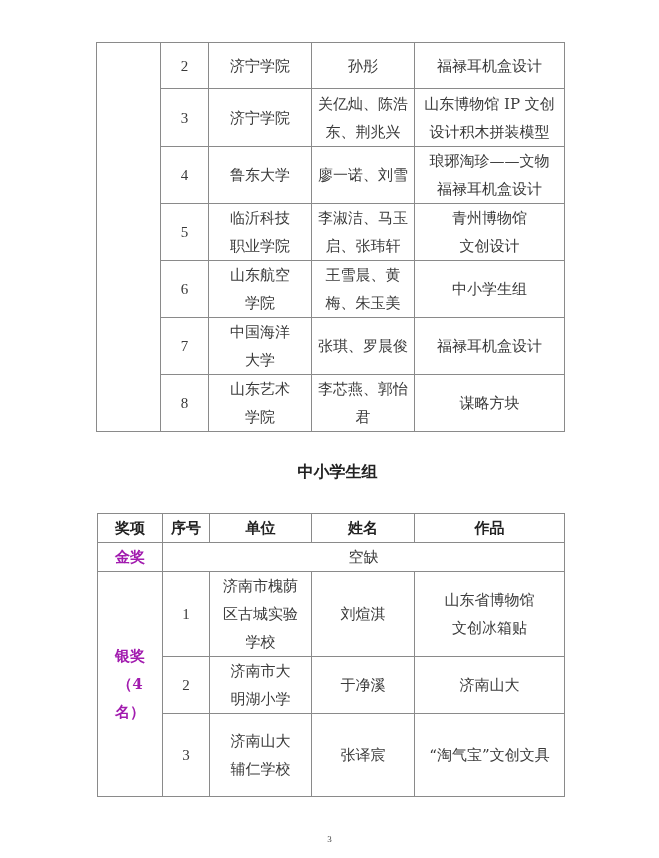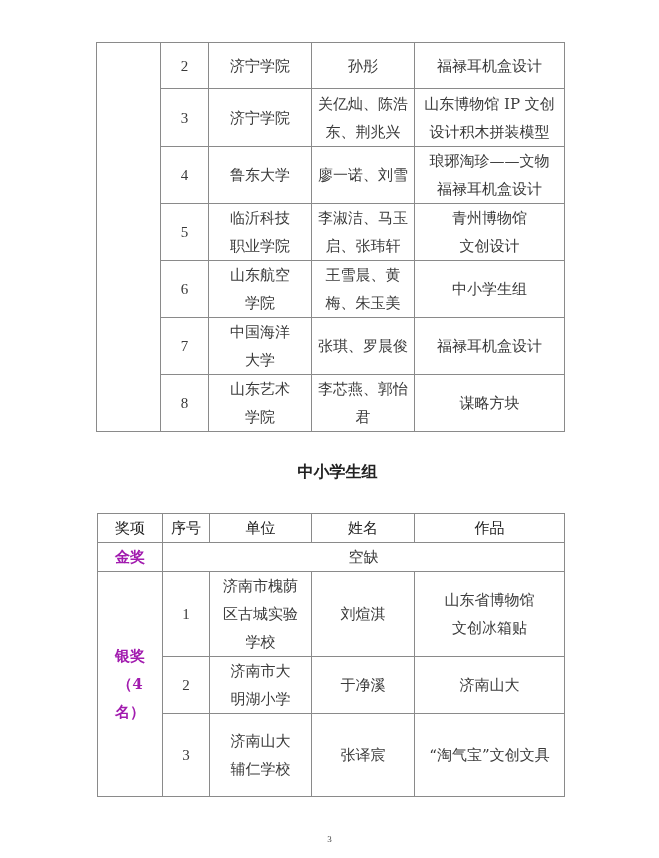--- a/index.html
+++ b/index.html
@@ -11,21 +11,21 @@
     table { border-collapse: collapse; position: absolute; table-layout: fixed; }
     td {
       border: 1px solid #8a8a8a;
       text-align: center; vertical-align: middle;
       font-size: 15px; line-height: 28px; padding: 0 4px;
       color: #3a3a3a;
     }
     td.num { font-family: "Liberation Serif", "DejaVu Serif", serif; font-size: 15px; }
     #t1 { left: 96px; top: 42px; width: 468px; }
     #t2 { left: 97px; top: 513px; width: 467px; }
-    .hdr td { font-weight: normal; color: #222; text-align: center; }
+    .hdr td { font-weight: bold; color: #222; text-align: center; }
     td.award { font-weight: bold; color: #a21caf; }
     .section-title {
       position: absolute; left: 8px; width: 659px; top: 462px;
       text-align: center; font-weight: bold; font-size: 16px; color: #222;
     }
     .page-num {
       position: absolute; left: 0; width: 659px; top: 834px;
       text-align: center; font-size: 9px; color: #444;
       font-family: "Liberation Serif", serif;
     }

